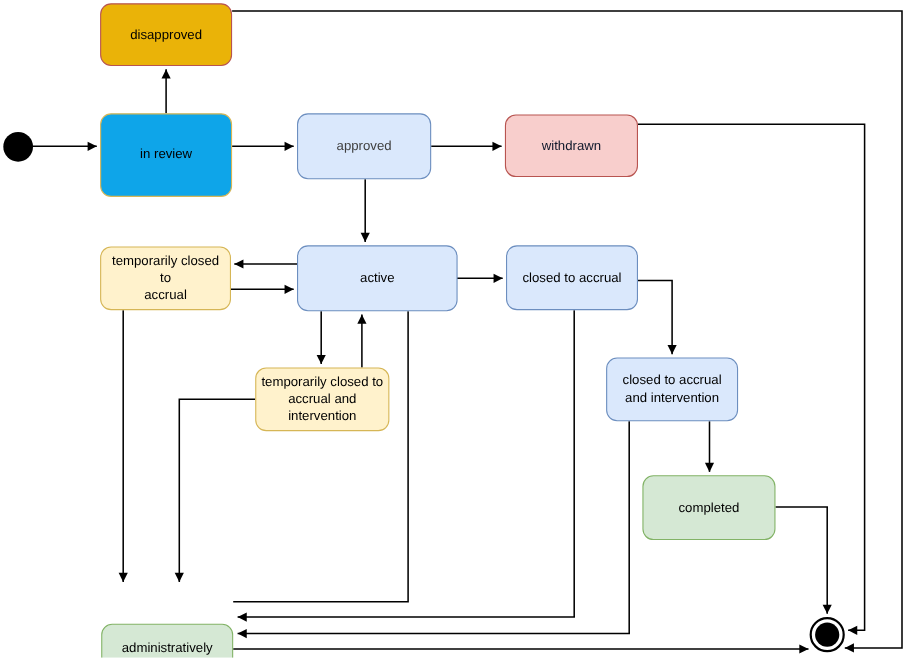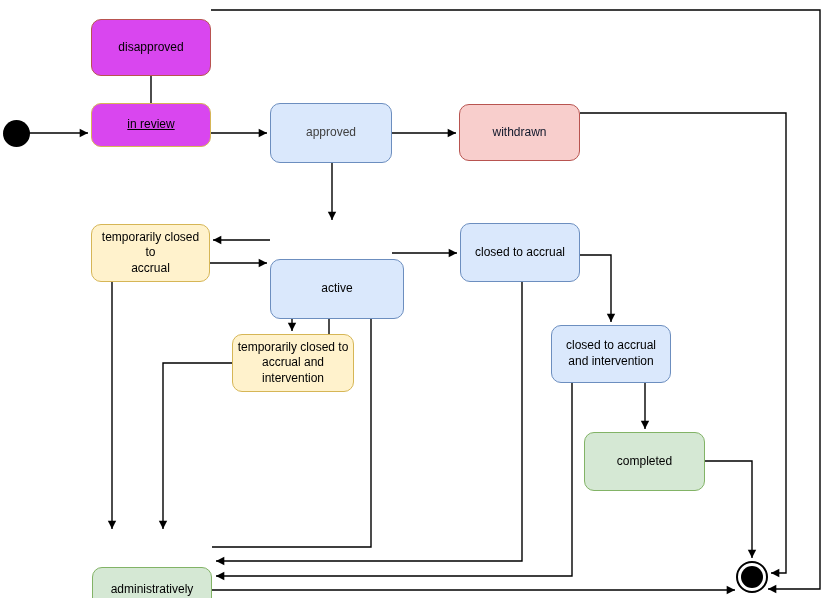--- a/index.html
+++ b/index.html
@@ -93,37 +93,37 @@
         <polyline points="572,383 572,576 216,576" class="edge" stroke="#000000" marker-end="url(#arrowhead)"></polyline>
         <polyline points="645,383 645,429" class="edge" stroke="#000000" marker-end="url(#arrowhead)"></polyline>
         <polyline points="705,461 752,461 752,558" class="edge" stroke="#000000" marker-end="url(#arrowhead)"></polyline>
         <polyline points="580,113 786,113 786,573 771,573" class="edge" stroke="#000000" marker-end="url(#arrowhead)"></polyline>
         <polyline points="211,10 820,10 820,589 768,589" class="edge" stroke="#000000" marker-end="url(#arrowhead)"></polyline>
         <polyline points="212,590 735,590" class="edge" stroke="#000000" marker-end="url(#arrowhead)"></polyline>
       </g>
   </svg>
   <div id="node-layer">
       <div class="terminal initial-node" style="left: 2.5px; top: 119.5px; width: 27px; height: 27px; background: rgb(0, 0, 0);"></div>
-      <div class="state" style="left: 91px; top: 3px; width: 120px; height: 57px; background: #d946ef; border-color: rgb(184, 84, 80); color: rgb(0, 0, 0); margin-top: 16px;">
+      <div class="state" style="left: 91px; top: 3px; width: 120px; height: 57px; background: #eab308; border-color: rgb(184, 84, 80); color: rgb(0, 0, 0);">
         <span class="label">disapproved</span>
       </div>
-      <div class="state" style="left: 91px; top: 103px; width: 120px; height: 44px; background: #d946ef; border-color: rgb(214, 182, 86); color: rgb(0, 0, 0); text-decoration: underline;">
+      <div class="state" style="left: 91px; top: 103px; width: 120px; height: 76px; background: #0ea5e9; border-color: rgb(214, 182, 86); color: rgb(0, 0, 0);">
         <span class="label">in review</span>
       </div>
       <div class="state" style="left: 270px; top: 103px; width: 122px; height: 60px; background: rgb(218, 232, 252); border-color: rgb(108, 142, 191); color: #404040;">
         <span class="label">approved</span>
       </div>
       <div class="state" style="left: 459px; top: 104px; width: 121px; height: 57px; background: rgb(248, 206, 204); border-color: rgb(184, 84, 80); color: #0f172a;">
         <span class="label">withdrawn</span>
       </div>
       <div class="state" style="left: 91px; top: 224px; width: 119px; height: 58px; background: rgb(255, 242, 204); border-color: rgb(214, 182, 86); color: rgb(0, 0, 0);">
         <span class="label">temporarily closed to
 accrual</span>
       </div>
-      <div class="state" style="left: 270px; top: 223px; width: 134px; height: 60px; background: rgb(218, 232, 252); border-color: rgb(108, 142, 191); color: rgb(0, 0, 0); margin-top: 36px;">
+      <div class="state" style="left: 270px; top: 223px; width: 146px; height: 60px; background: rgb(218, 232, 252); border-color: rgb(108, 142, 191); color: rgb(0, 0, 0);">
         <span class="label">active</span>
       </div>
       <div class="state" style="left: 460px; top: 223px; width: 120px; height: 59px; background: rgb(218, 232, 252); border-color: rgb(108, 142, 191); color: rgb(0, 0, 0);">
         <span class="label">closed to accrual</span>
       </div>
       <div class="state" style="left: 232px; top: 334px; width: 122px; height: 58px; background: rgb(255, 242, 204); border-color: rgb(214, 182, 86); color: rgb(0, 0, 0);">
         <span class="label">temporarily closed to
 accrual and
 intervention</span>
       </div>

